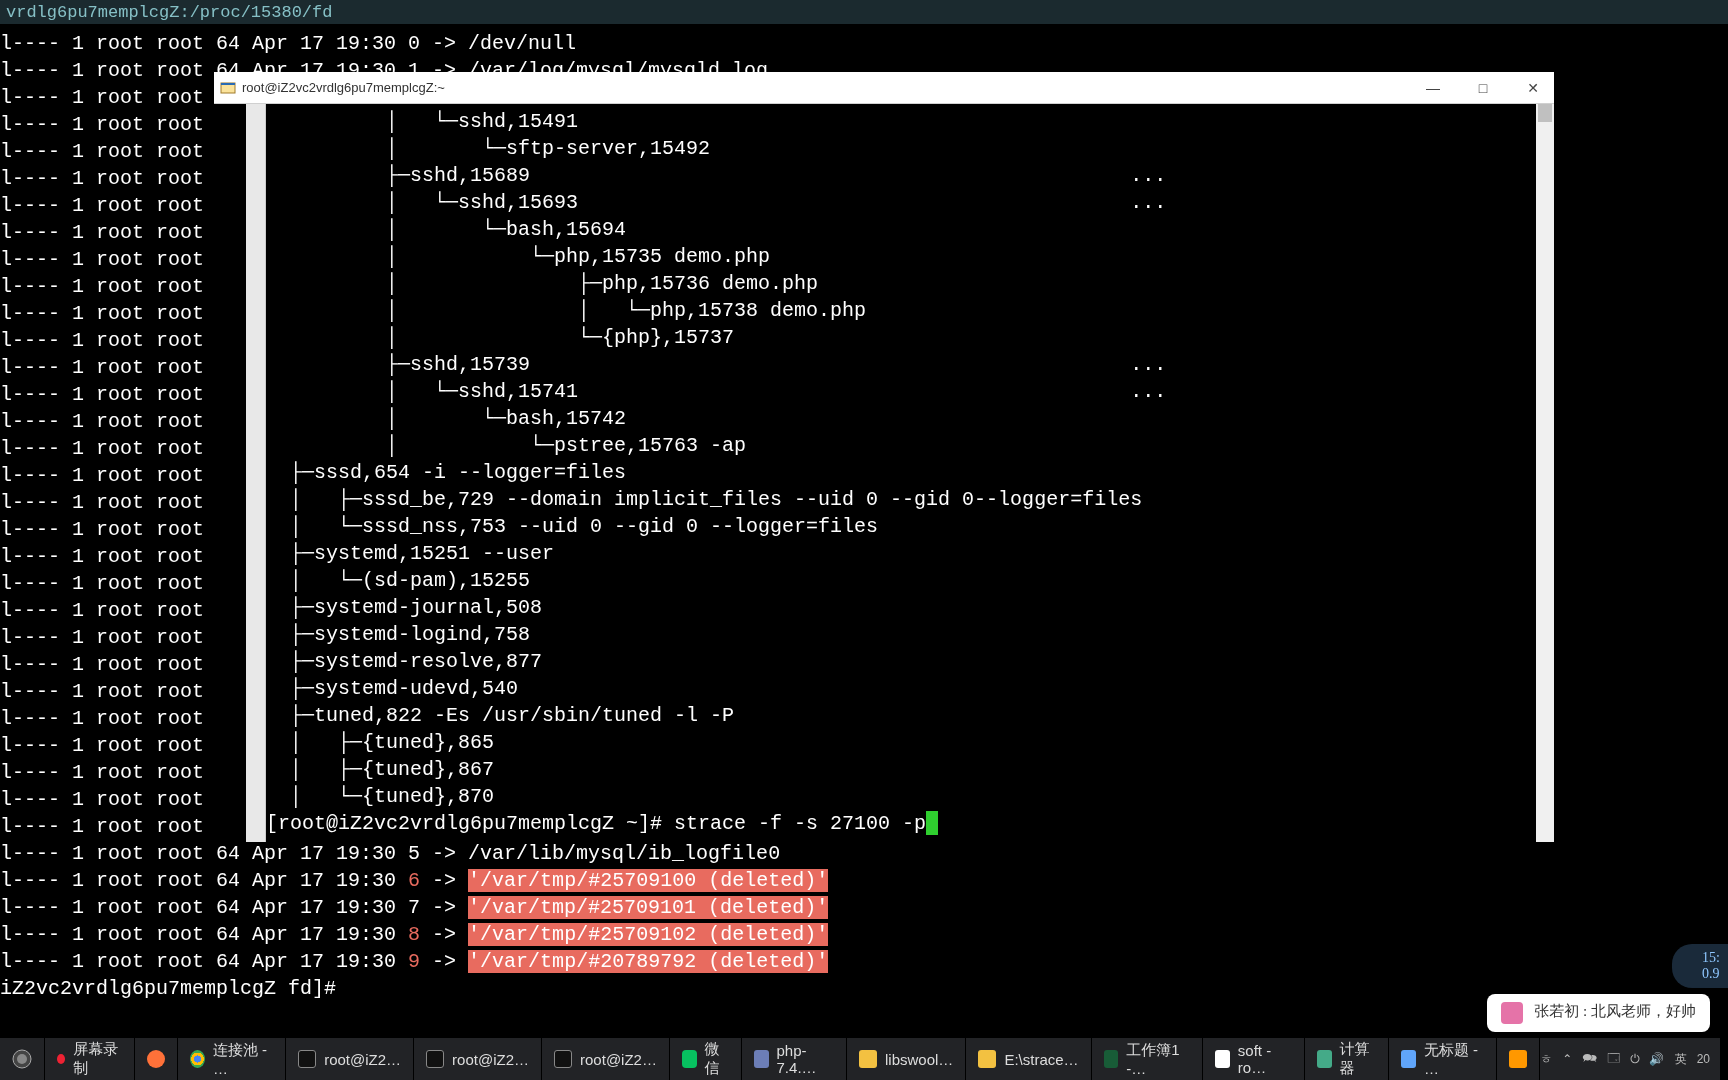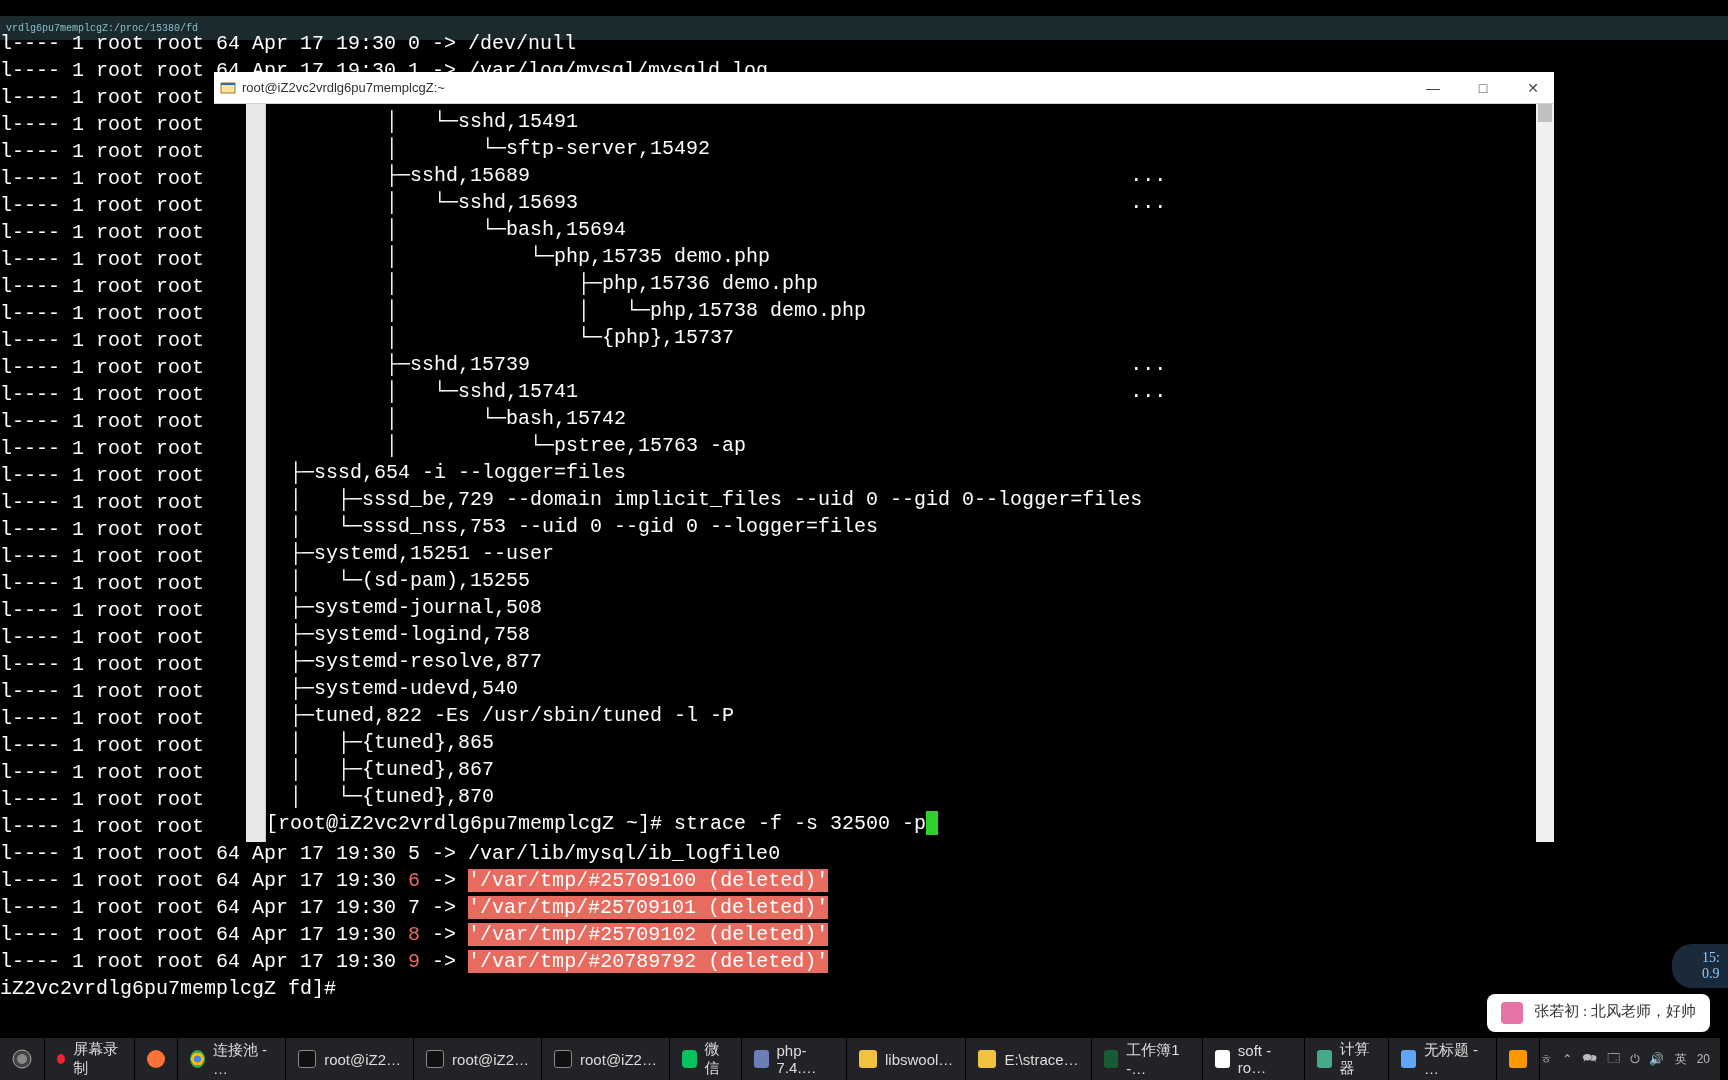--- a/index.html
+++ b/index.html
@@ -1,18 +1,18 @@
 <!DOCTYPE html>
 <html><head>
 <meta charset="utf-8">
 <style>
 * { margin: 0; padding: 0; box-sizing: border-box; }
 html, body { width: 1728px; height: 1080px; overflow: hidden; background: #000; font-family: "Consolas", "Courier New", monospace; }
 .bg-term { position: absolute; inset: 0; color: #fff; font-size: 20px; line-height: 27px; white-space: pre; padding-top: 30px; }
-.bg-titlebar { position: absolute; top: 16px; left: 0; right: 0; height: 24px; background: #1b2a2f; color: #86c0c6; font-size: 10px; display: flex; align-items: center; padding-left: 6px; }
+.bg-titlebar { position: absolute; top: 0; left: 0; right: 0; height: 24px; background: #1b2a2f; color: #86c0c6; font-size: 17px; display: flex; align-items: center; padding-left: 6px; }
 .hl { background: #e86b5f; color: #fff; font-family: Liberation Mono, monospace; }
 .red { color: #e86b5f; }
 .fg-window { position: absolute; top: 72px; left: 214px; width: 1340px; height: 770px; background: #fff; display: flex; flex-direction: column; }
 .fg-titlebar { height: 32px; background: #fff; color: #333; display: flex; align-items: center; padding: 0 6px; font: 13px "Segoe UI", sans-serif; border-bottom: 1px solid #d0d0d0; }
 .fg-titlebar .icon { width: 16px; height: 16px; margin-right: 6px; }
 .fg-titlebar .winbtns { margin-left: auto; display: flex; gap: 20px; color: #444; }
 .fg-titlebar .winbtn { width: 30px; text-align: center; font-size: 14px; cursor: pointer; }
 .fg-body { flex: 1; display: flex; background: #000; padding-left: 32px; }
 .fg-tab { width: 20px; background: #e8e8e8; border-right: 1px solid #ccc; }
 .fg-term { flex: 1; padding: 4px 0 0 0; white-space: pre; color: #fff; font-size: 20px; line-height: 27px; position: relative; font-family: "Consolas","Courier New",monospace; overflow: hidden; }
@@ -121,21 +121,21 @@
   ├─systemd,15251 --user
   │   └─(sd-pam),15255
   ├─systemd-journal,508
   ├─systemd-logind,758
   ├─systemd-resolve,877
   ├─systemd-udevd,540
   ├─tuned,822 -Es /usr/sbin/tuned -l -P
   │   ├─{tuned},865
   │   ├─{tuned},867
   │   └─{tuned},870
-<span>[root@iZ2vc2vrdlg6pu7memplcgZ ~]# </span><span>strace -f -s 32500 -p</span><span class="gcur"></span></div>
+<span>[root@iZ2vc2vrdlg6pu7memplcgZ ~]# </span><span>strace -f -s 27100 -p</span><span class="gcur"></span></div>
     <div class="fg-scroll">
         <div class="thumb"></div>
       </div>
   </div>
 </div>
 
 <div class="pill">
   <div>15:</div>
   <div>0.9</div>
 </div>

